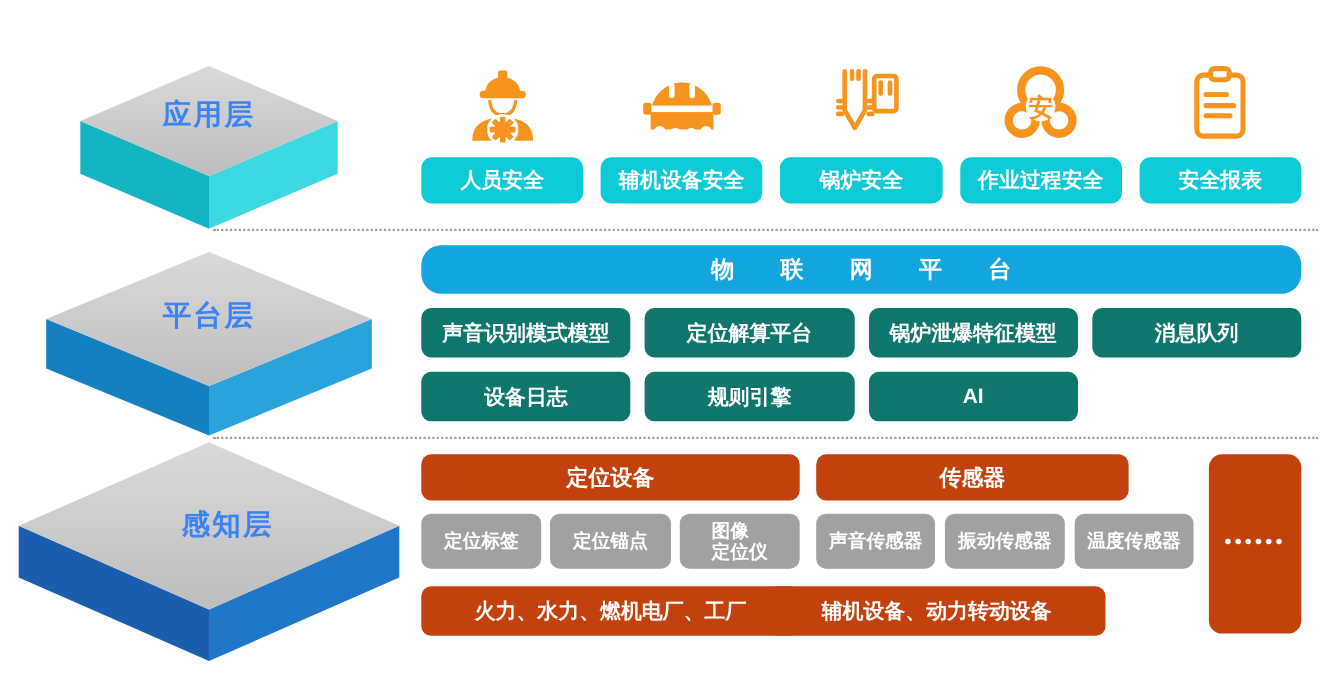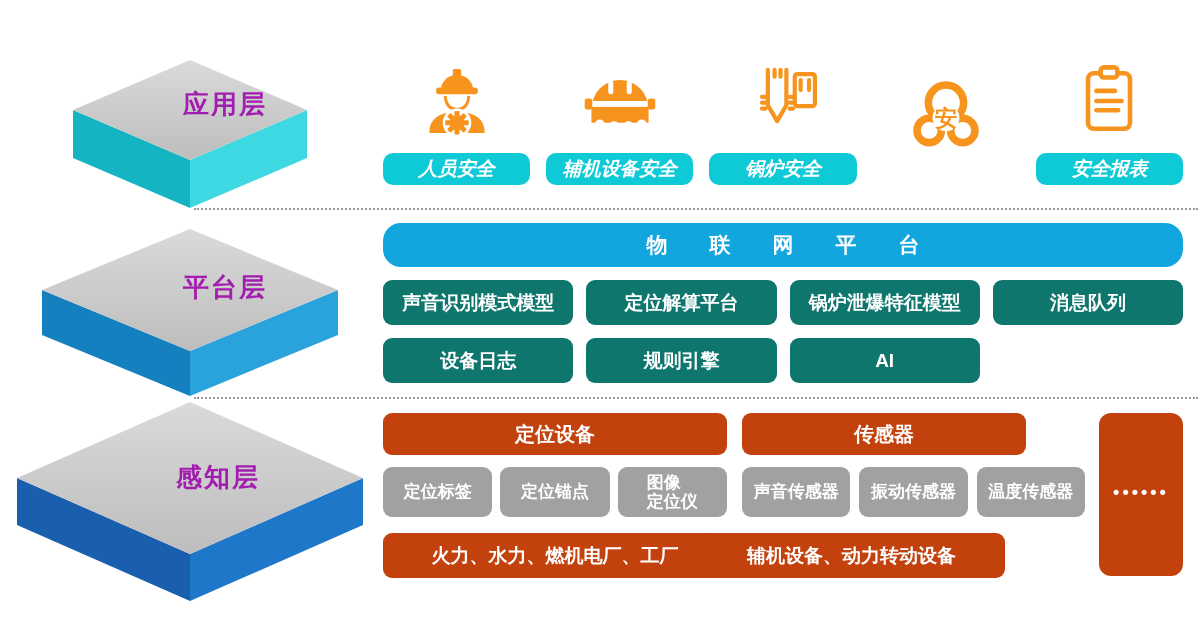--- a/index.html
+++ b/index.html
@@ -4,38 +4,37 @@
 <style>
   html,body{margin:0;padding:0;background:#fff;}
   .canvas{
     position:relative;width:1200px;height:628px;background:#ffffff;
     font-family:"Liberation Sans", sans-serif;overflow:hidden;
   }
   
   .cube-svg{position:absolute;left:0;top:0;width:390px;height:628px;}
   .layer-label{
     position:absolute;transform:translate(-50%,-50%);
-    font-size:26px;font-weight:bold;color:#a21caf;letter-spacing:2px;white-space:nowrap;margin-left:35px;
+    font-size:26px;font-weight:bold;color:#3b82f6;letter-spacing:2px;white-space:nowrap;
   }
   .label-app{left:190px;top:104px;}
   .label-platform{left:190px;top:287px;}
-  .label-perception{left:183px;top:477px;}
+  .label-perception{left:207px;top:477px;}
   
   .sep{position:absolute;left:194px;width:1004px;height:0;border-top:2px dotted #9a9a9a;}
   .sep1{top:208px;}
   .sep2{top:397px;}
   
   .app-grid{position:absolute;left:383px;top:48px;width:800px;display:flex;gap:16px;}
   .app-col{flex:1;display:flex;flex-direction:column;align-items:center;justify-content:flex-end;height:137px;}
   .app-icon{flex:1;display:flex;align-items:center;justify-content:center;}
   .app-btn{
-    width:100%;height:32px;background:#0ec9d6;border-radius:10px;color:#fff;
+    width:100%;height:42px;background:#0ec9d6;border-radius:10px;color:#fff;
     font-size:19px;font-weight:bold;display:flex;align-items:center;justify-content:center;
     white-space:nowrap;
-    font-style:italic;
   }
   
   .iot-bar{
     position:absolute;left:383px;top:223px;width:800px;height:44px;background:#12a5de;
     border-radius:18px;color:#fff;font-size:21px;font-weight:bold;
     display:flex;align-items:center;justify-content:center;
     letter-spacing:42px;padding-left:42px;box-sizing:border-box;white-space:nowrap;
   }
   .module-grid{
     position:absolute;left:383px;top:280px;width:800px;
@@ -175,20 +174,21 @@
         <svg viewBox="0 0 100 100" width="84" height="84">
           <g fill="none" stroke="#f7941d" stroke-width="9">
             <circle cx="50" cy="33" r="21"></circle>
             <circle cx="30" cy="66" r="14.5"></circle>
             <circle cx="70" cy="66" r="14.5"></circle>
           </g>
           <circle cx="50" cy="51" r="16" fill="#ffffff"></circle>
           <text x="50" y="61" text-anchor="middle" font-size="27" font-weight="bold" fill="#f7941d">安</text>
         </svg>
       </div>
+      <div class="app-btn">作业过程安全</div>
     </div>
 
     <div class="app-col">
       <div class="app-icon">
         <svg viewBox="0 0 100 100" width="84" height="84" fill="none" stroke="#f7941d" stroke-width="5.5" stroke-linejoin="round">
           <rect x="25" y="17" width="50" height="66" rx="7"></rect>
           <rect x="40" y="10" width="20" height="12" rx="4" fill="#ffffff"></rect>
           <path d="M35 38 h22 M35 50 h30 M35 61 h26" stroke-linecap="round"></path>
         </svg>
       </div>

